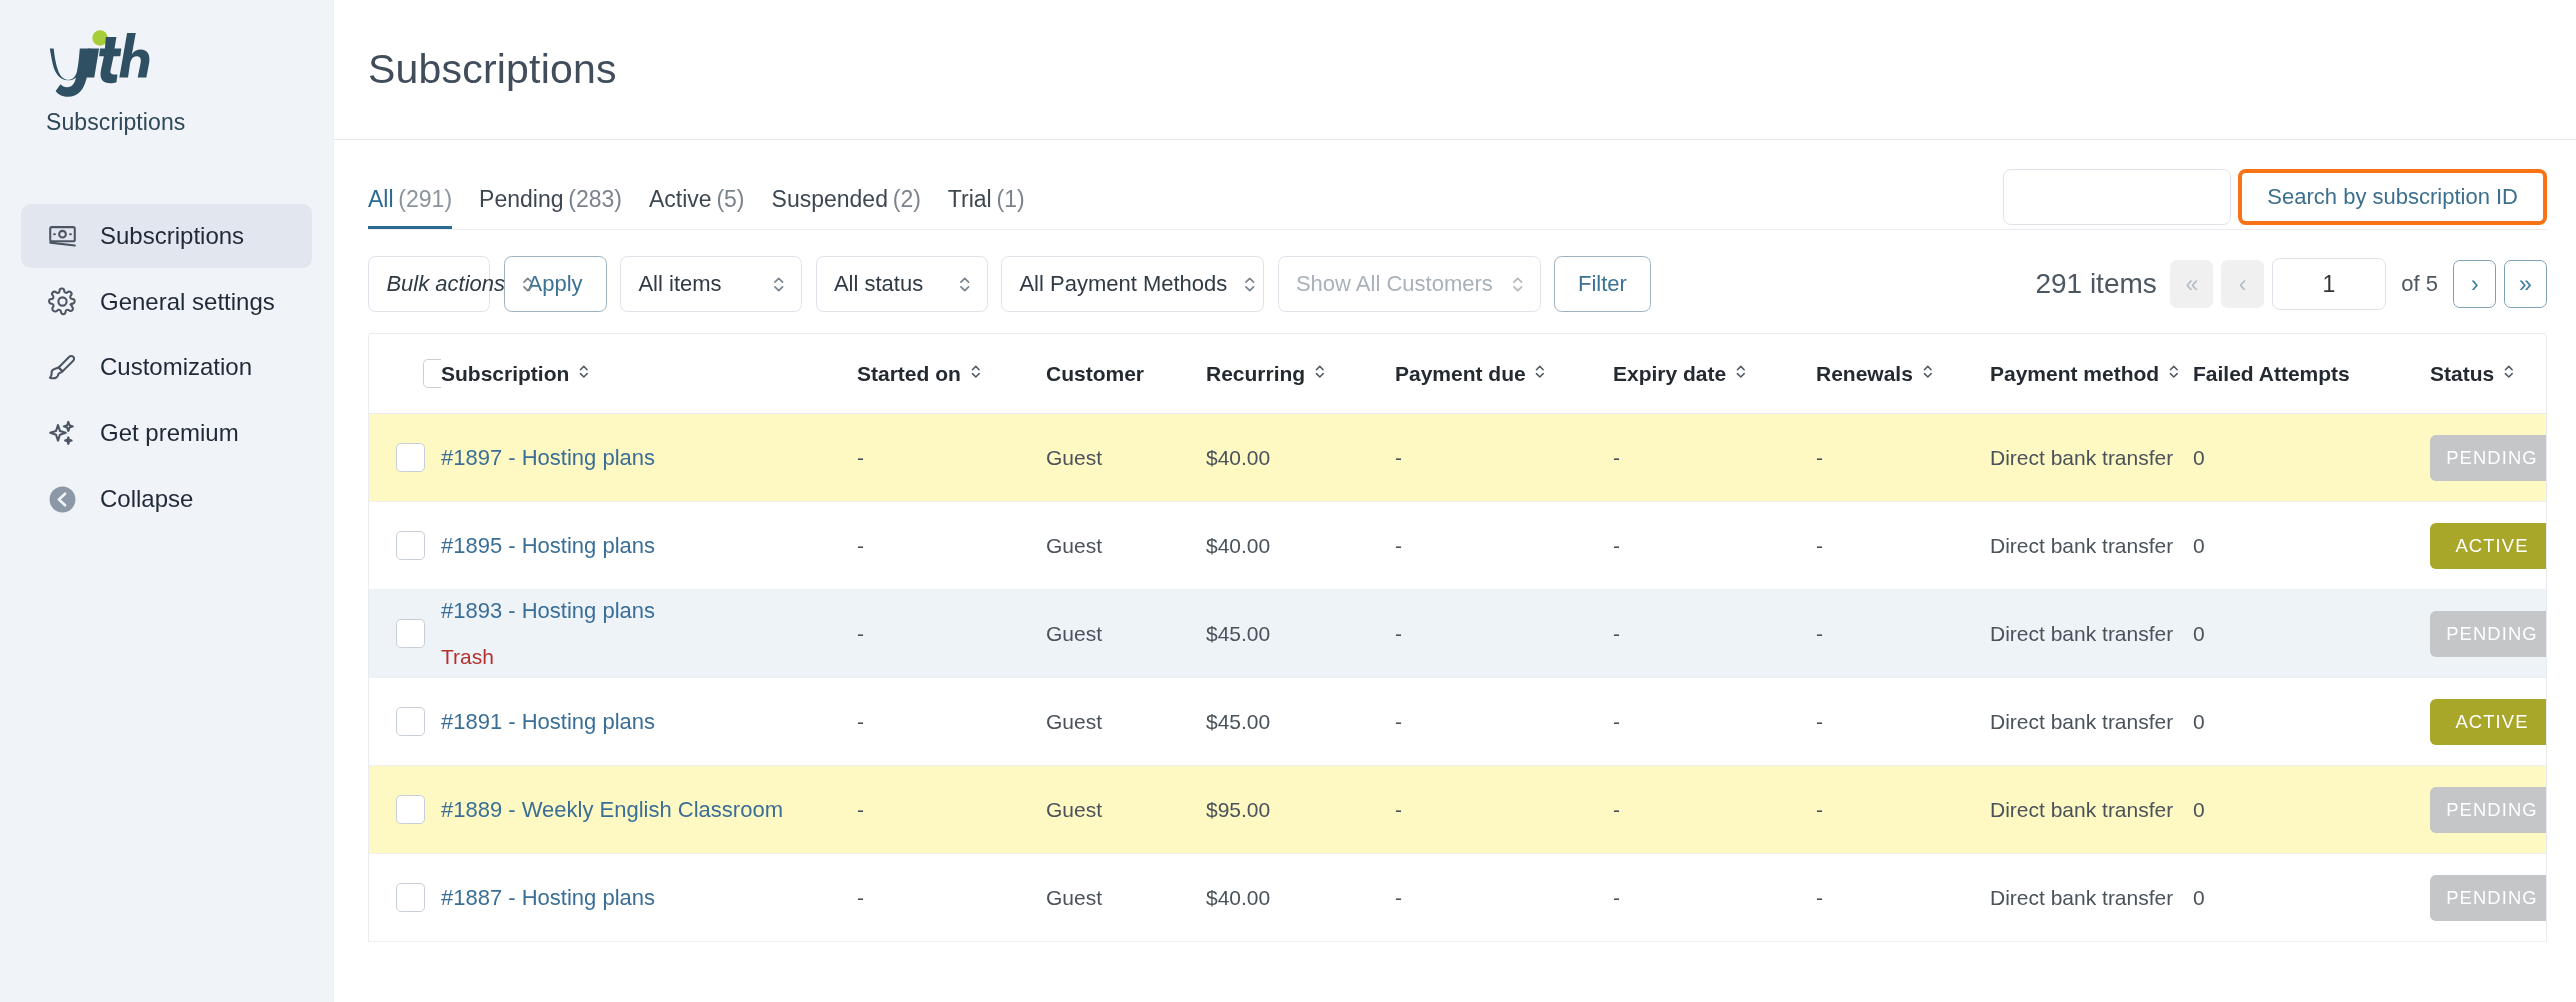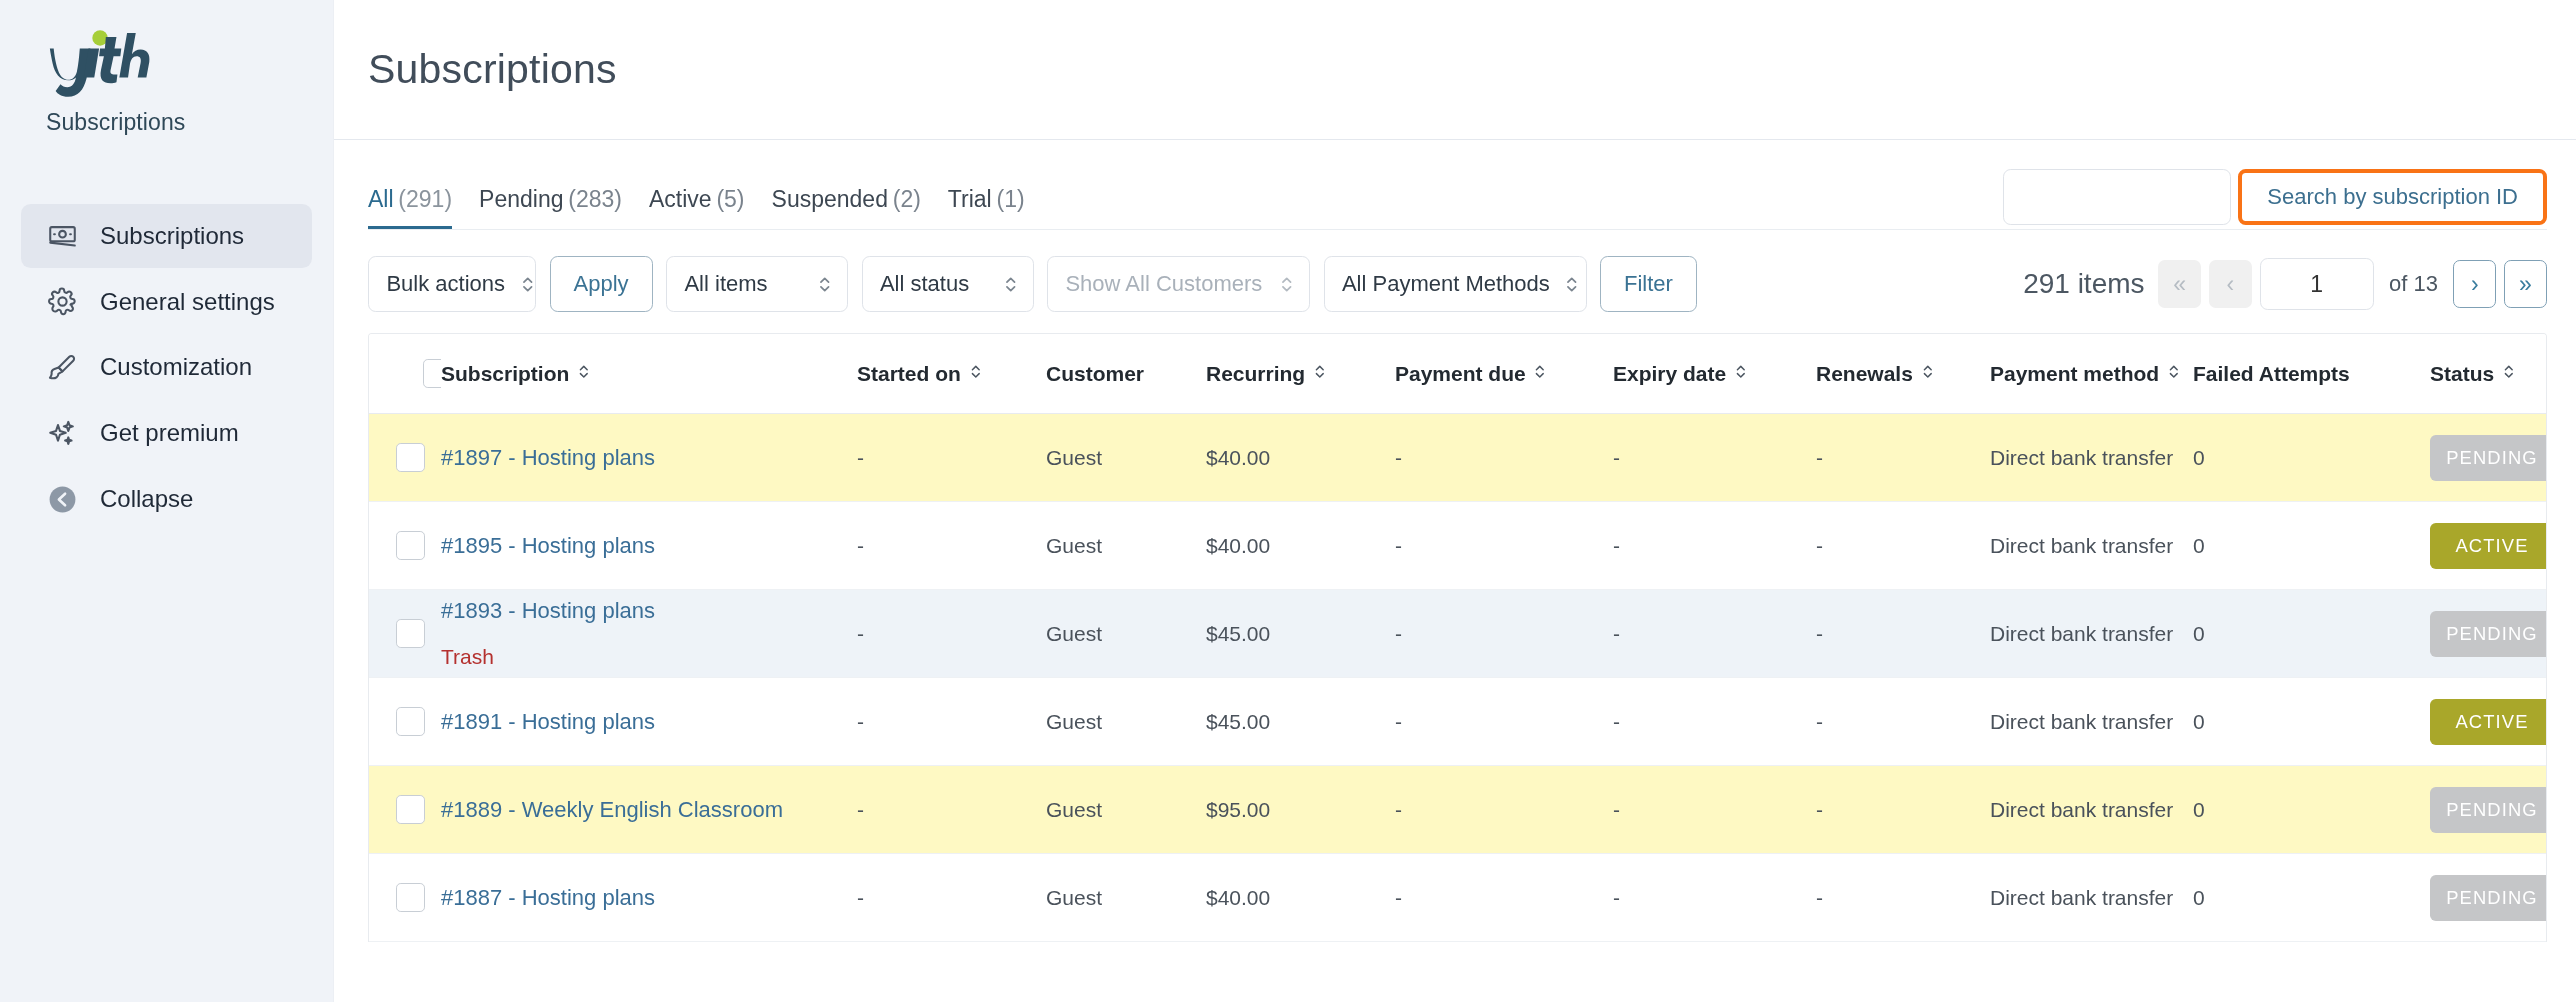--- a/index.html
+++ b/index.html
@@ -218,21 +218,21 @@
     border: 1px solid #9fb4c2;
     border-radius: 7.7px;
     background: #fff;
     color: #3b7394;
     font-size: 22px;
     cursor: pointer;
     font-family: "Liberation Sans", sans-serif;
     white-space: nowrap;
   }
 
-  .w-bulk  { width: 168px; }
+  .w-bulk  { width: 122px; font-style: italic; }
   .w-dates { width: 182px; }
   .w-status{ width: 172px; justify-content: flex-end; }
   .w-pay   { width: 263px; }
   .w-cust  { width: 263px; }
 
   
   .pagination {
     margin-left: auto;
     display: flex;
     align-items: center;
@@ -538,48 +538,48 @@
         <div class="select-box w-status">
           <span class="sel-text">All status</span>
           <span class="chev">
             <svg width="13.5" height="21" viewBox="0 0 14 22" fill="none" stroke="#7b858f" stroke-width="1.8" stroke-linecap="round" stroke-linejoin="round">
                 <path d="M3 8.5 L7 4.5 L11 8.5"></path>
                 <path d="M3 13.5 L7 17.5 L11 13.5"></path>
               </svg>
           </span>
         </div>
 
+        <div class="select-box w-pay">
+          <span class="sel-text">All Payment Methods</span>
+          <span class="chev">
+            <svg width="13.5" height="21" viewBox="0 0 14 22" fill="none" stroke="#7b858f" stroke-width="1.8" stroke-linecap="round" stroke-linejoin="round">
+                <path d="M3 8.5 L7 4.5 L11 8.5"></path>
+                <path d="M3 13.5 L7 17.5 L11 13.5"></path>
+              </svg>
+          </span>
+        </div>
+
         <div class="select-box w-cust placeholder">
           <span class="sel-text">Show All Customers</span>
           <span class="chev">
             <svg width="13.5" height="21" viewBox="0 0 14 22" fill="none" stroke="#b3bac1" stroke-width="1.8" stroke-linecap="round" stroke-linejoin="round">
                 <path d="M3 8.5 L7 4.5 L11 8.5"></path>
                 <path d="M3 13.5 L7 17.5 L11 13.5"></path>
               </svg>
           </span>
         </div>
 
-        <div class="select-box w-pay">
-          <span class="sel-text">All Payment Methods</span>
-          <span class="chev">
-            <svg width="13.5" height="21" viewBox="0 0 14 22" fill="none" stroke="#7b858f" stroke-width="1.8" stroke-linecap="round" stroke-linejoin="round">
-                <path d="M3 8.5 L7 4.5 L11 8.5"></path>
-                <path d="M3 13.5 L7 17.5 L11 13.5"></path>
-              </svg>
-          </span>
-        </div>
-
         <button class="btn-outline">Filter</button>
 
         <div class="pagination">
           <span class="items-count">291 items</span>
           <span class="pg-btn disabled">«</span>
           <span class="pg-btn disabled">‹</span>
           <input class="pg-input" type="text" value="1" style="">
-          <span class="pg-of">of 13</span>
+          <span class="pg-of">of 5</span>
           <span class="pg-btn enabled">›</span>
           <span class="pg-btn enabled">»</span>
         </div>
       </div>
 
       <div class="table-wrap">
         <table class="subs">
           <colgroup>
             <col class="col-chk">
               <col class="col-sub">

